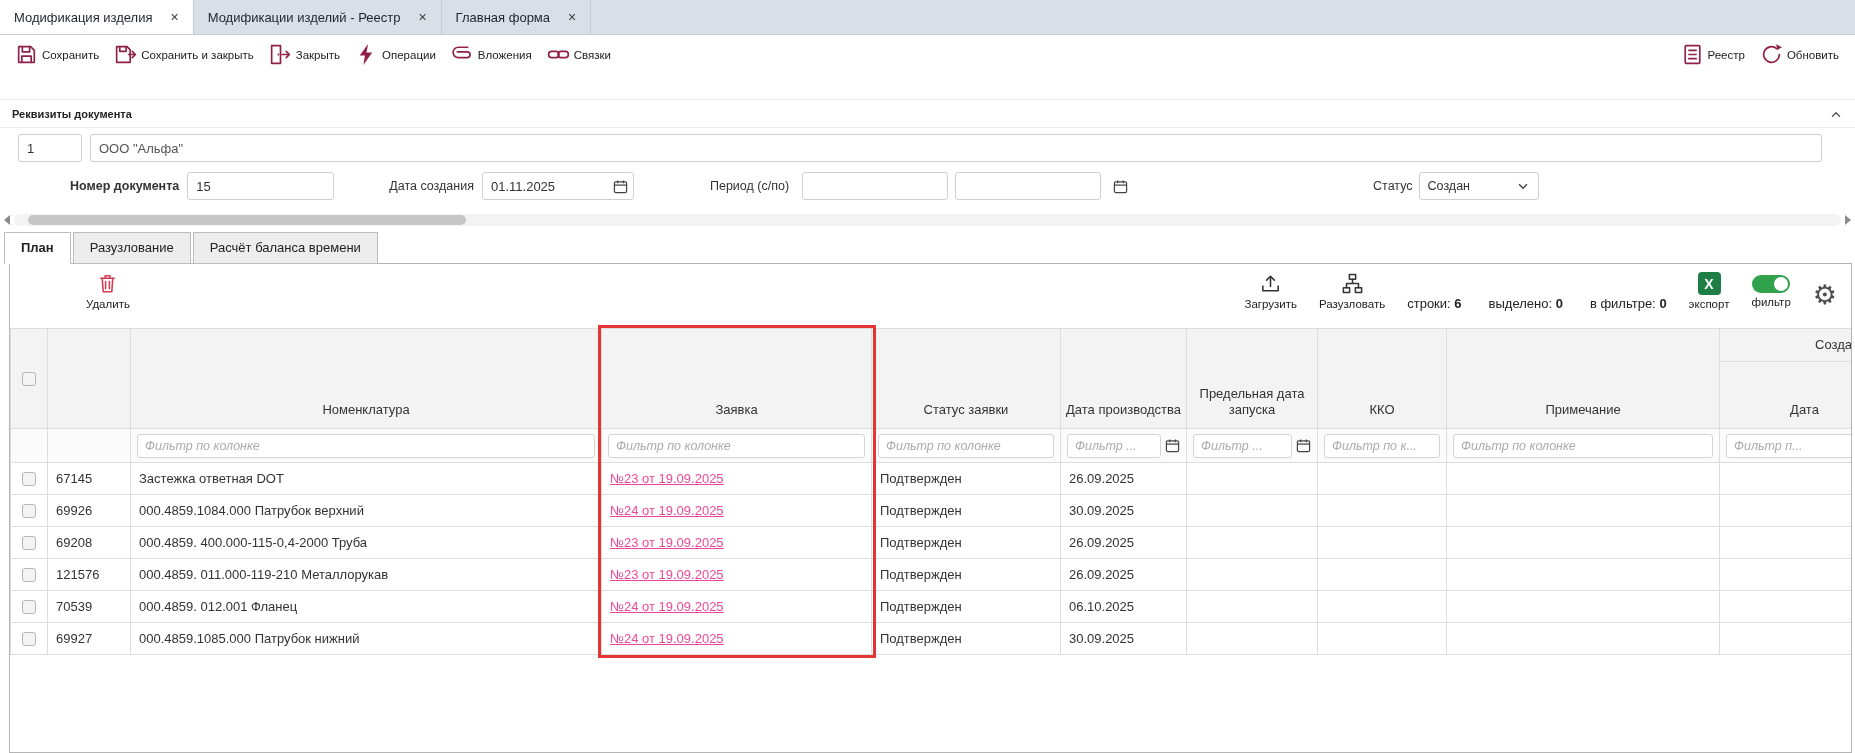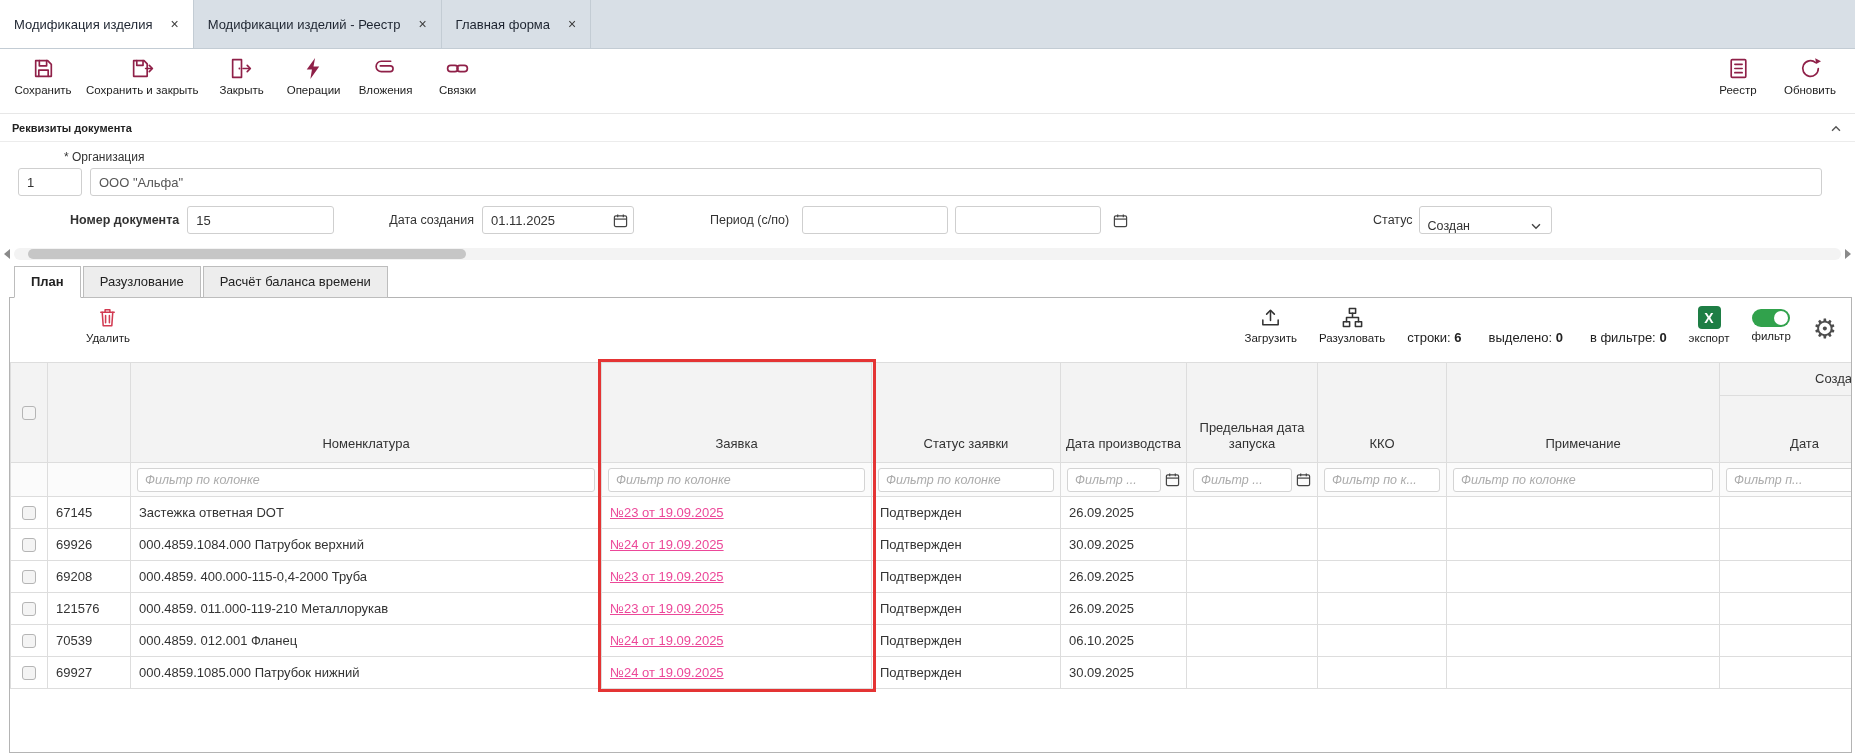--- a/index.html
+++ b/index.html
@@ -1,29 +1,29 @@
 <!DOCTYPE html>
 <html><head>
 <meta charset="utf-8">
 <style>
   * { box-sizing: border-box; margin: 0; padding: 0; }
   html,body { width:1855px; height:753px; overflow:hidden; background:#fff;
     font-family:"Liberation Sans", sans-serif; font-size:13px; color:#222; }
   .app { width:1855px; height:753px; display:flex; flex-direction:column; }
 
   
-  .tabbar { height:49px; background:#d8dfe6; display:flex; align-items:stretch; border-bottom:1px solid #c3ccd4; flex:0 0 auto; }
+  .tabbar { height:35px; background:#d8dfe6; display:flex; align-items:stretch; border-bottom:1px solid #c3ccd4; flex:0 0 auto; }
   .wtab { display:flex; align-items:center; padding:0 14px; border-right:1px solid #c3ccd4; cursor:default; }
   .wtab.active { background:#fff; }
   .wtab-label { font-size:13px; color:#1d2430; }
   .wtab-close { margin-left:18px; color:#3c3c3c; font-size:14px; line-height:1; }
 
   
   .toolbar { height:64px; background:#fff; display:flex; align-items:flex-start; padding:7px 16px 0 14px; flex:0 0 auto; }
-  .tbtn { display:flex; flex-direction:column; align-items:center; gap:3px; min-width:58px; margin-right:14px; cursor:pointer; }
+  .tbtn { display:flex; flex-direction:row; align-items:center; gap:3px; min-width:58px; margin-right:14px; cursor:pointer; }
   .tbtn .lbl { font-size:11.5px; color:#1c1c1c; white-space:nowrap; }
   .tb-spacer { flex:1; }
   .i24 { width:25px; height:25px; }
   .st { fill:none; stroke:#8f2048; stroke-width:1.6; stroke-linejoin:round; stroke-linecap:round; }
   .stf { fill:#8f2048; }
   .red-st { fill:none; stroke:#d23b52; stroke-width:1.6; stroke-linejoin:round; stroke-linecap:round; }
   .dk-st { fill:none; stroke:#333; stroke-width:1.6; stroke-linejoin:round; stroke-linecap:round; }
 
   
   .section-header { height:29px; line-height:28px; border-top:1px solid #e7e7e7; border-bottom:1px solid #ececec;
@@ -47,34 +47,34 @@
   .date-wrap { position:relative; margin-left:8px; width:152px; }
   .date-wrap input { width:100%; padding-right:39px; }
   .date-wrap .cal { position:absolute; right:6px; top:7px; }
   .lbl-period { margin-left:70px;padding-left:6px; }
   .inp.period1 { width:146px; margin-left:13px; }
   .inp.period2 { width:146px; margin-left:7px; }
   .cal-standalone { margin-left:12px; }
   .cal { width:15px; height:15px; }
   .cal path, .cal rect { fill:none; stroke:#444; stroke-width:1.3; }
   .lbl-status { margin-left:245px; }
-  .select { margin-left:6px; width:133px; height:28px; border:1px solid #cfcfcf; border-radius:3px;
-    display:flex; align-items:flex-end; justify-content:space-between; padding:0 8px; cursor:pointer; background:#fff;gap:39px; }
+  .select { margin-left:6px; width:120px; height:28px; border:1px solid #cfcfcf; border-radius:3px;
+    display:flex; align-items:center; justify-content:space-between; padding:0 8px; cursor:pointer; background:#fff;gap:39px; }
   .chv { width:14px; height:14px; } .chv path { fill:none; stroke:#444; stroke-width:1.6; }
 
   
   .hscroll { height:24px; display:flex; align-items:center; padding:0 4px; flex:0 0 auto; }
   .hs-arrow { width:0; height:0; border-top:5px solid transparent; border-bottom:5px solid transparent; }
   .hs-arrow.left { border-right:6px solid #8a8a8a; margin-right:4px; }
   .hs-arrow.right { border-left:6px solid #8a8a8a; margin-left:4px; }
   .hs-track { flex:1; height:12px; background:#f3f3f3; border-radius:6px; position:relative; }
   .hs-thumb { position:absolute; left:14px; top:1px; width:438px; height:10px; background:#c6c6c6; border-radius:5px; }
 
   
-  .subtabs { display:flex; padding-left:14px; margin-bottom:-1px; position:relative; z-index:3; flex:0 0 auto; }
+  .subtabs { display:flex; padding-left:4px; margin-bottom:-1px; position:relative; z-index:3; flex:0 0 auto; }
   .vtab { padding:7px 16px 8px; background:#ededed; border:1px solid #bdbdbd; border-bottom:1px solid #bdbdbd;
     margin-right:2px; font-size:13px; color:#222; cursor:pointer; }
   .vtab.active { background:#fff; font-weight:bold; border-bottom:1px solid #fff; }
 
   
   .panel { flex:1; margin:0 3px 0 9px; border:1px solid #b4b4b4; background:#fff; overflow:hidden;
     position:relative; display:flex; flex-direction:column; }
 
   .grid-toolbar { height:64px; display:flex; align-items:flex-start; padding:8px 14px 0 14px; flex:0 0 auto; }
   .gbtn { display:flex; flex-direction:column; align-items:center; gap:3px; font-size:11.5px; color:#1c1c1c; cursor:pointer; }
@@ -203,21 +203,20 @@
   </div>
 
   <div class="section-header">
     <span>Реквизиты документа</span>
     <svg class="collapse-chip" viewBox="0 0 16 16">
       <path d="M3.5 10l4.5-4.5L12.5 10" fill="none" stroke="#555" stroke-width="1.6"></path>
     </svg>
   </div>
 
   <div class="form">
-    <div class="org-label">* Организация</div>
     <div class="org-row">
       <input class="inp code" value="1" style="">
       <input class="inp orgname" value="ООО &quot;Альфа&quot;" style="">
     </div>
     <div class="row2">
       <label class="lbl-num">Номер документа</label>
       <input class="inp num" value="15" style="">
       <label class="lbl-created">Дата создания</label>
       <div class="date-wrap">
         <input class="inp" value="01.11.2025" style="">

